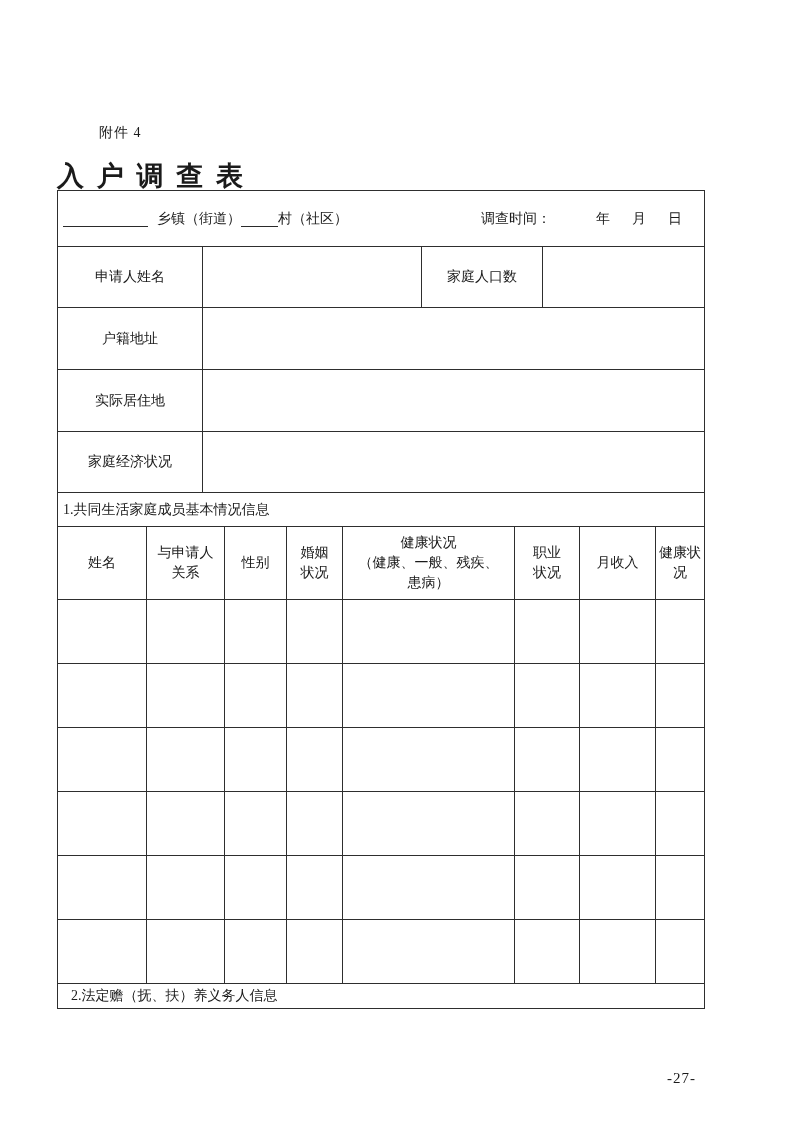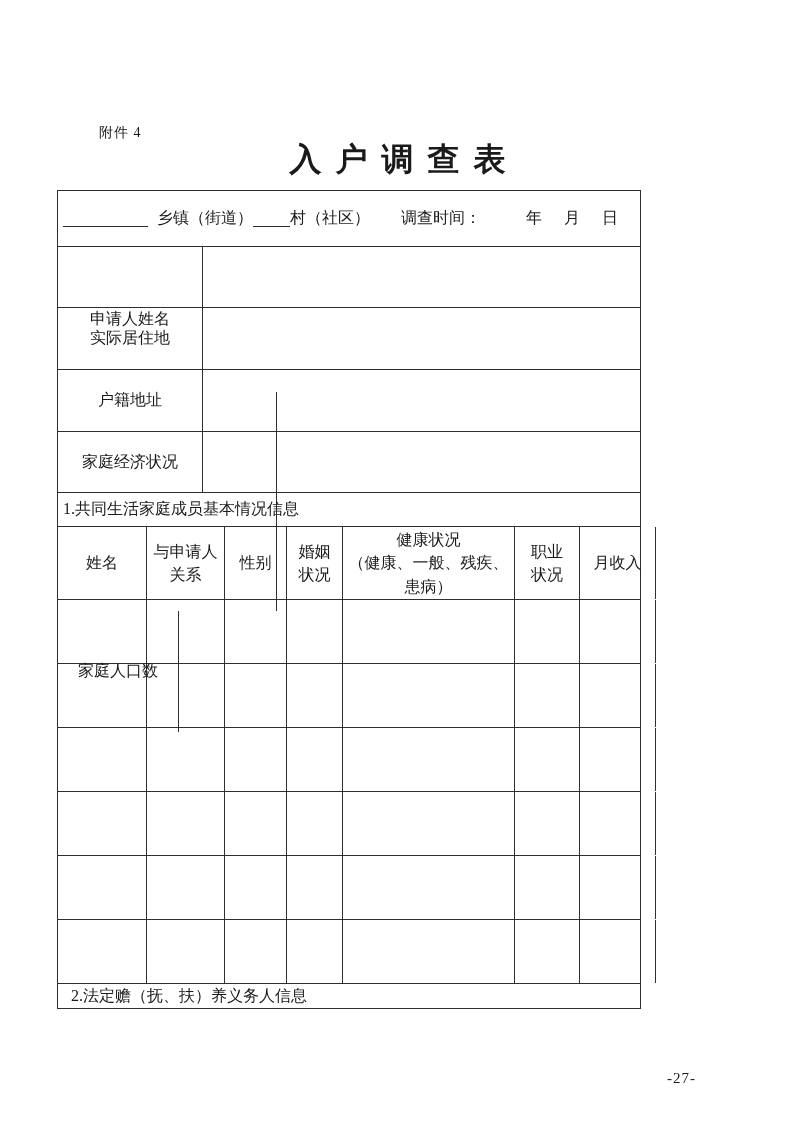--- a/index.html
+++ b/index.html
@@ -7,41 +7,41 @@
   body {
     width:793px; height:1122px; position:relative;
     font-family:"Liberation Serif","DejaVu Serif",serif;
     color:#1a1a1a;
   }
   .attachment {
     position:absolute; left:99px; top:124px;
     font-size:14px; letter-spacing:1px;
   }
   .doc-title {
-    position:absolute; left:57px; top:138px; width:684px;
-    text-align:center; font-size:32px; font-weight:bold; letter-spacing:3px;
+    position:absolute; left:57px; top:158px; width:684px;
+    text-align:left; font-size:27px; font-weight:bold; letter-spacing:3px;
     white-space:nowrap;
   }
   .form {
-    position:absolute; left:57px; top:190px; width:584px;
-    border:1px solid #2e2e2e; font-size:16px;
+    position:absolute; left:57px; top:190px; width:648px;
+    border:1px solid #2e2e2e; font-size:14px;
   }
   .frow { display:flex; border-bottom:1px solid #2e2e2e; }
   .form > .frow:last-child { border-bottom:none;margin-left:8px; }
   .fcell {
     border-right:1px solid #2e2e2e;
     display:flex; align-items:center; justify-content:center;
     text-align:center; overflow:hidden;
   }
   .fcell.last, .fcell:last-child { border-right:none; }
   .grow { flex:1 1 auto; }
 
   
   .h-loc { height:56px; }
-  .h-name { height:61px;flex-direction:column; }
+  .h-name { height:61px; }
   .h-addr { height:62px; }
   .h-res { height:62px; }
   .h-eco { height:61px; }
   .h-sec1 { height:34px; }
   .h-head { height:73px; }
   .h-data { height:64px; }
   .h-sec2 { height:24px; }
 
   
   .label-col { width:145px; flex:0 0 145px; }
@@ -114,27 +114,27 @@
       </div>
     </div>
 
     <div class="frow h-name">
       <div class="fcell label-col">申请人姓名</div>
       <div class="fcell name-val"></div>
       <div class="fcell hh-label">家庭人口数</div>
       <div class="fcell grow last"></div>
     </div>
 
+    <div class="frow h-addr">
+      <div class="fcell label-col">户籍地址</div>
+      <div class="fcell grow last"></div>
+    </div>
+
     <div class="frow h-res">
       <div class="fcell label-col">实际居住地</div>
-      <div class="fcell grow last"></div>
-    </div>
-
-    <div class="frow h-addr">
-      <div class="fcell label-col">户籍地址</div>
       <div class="fcell grow last"></div>
     </div>
 
     <div class="frow h-eco">
       <div class="fcell label-col">家庭经济状况</div>
       <div class="fcell grow last"></div>
     </div>
 
     <div class="frow h-sec1">
       <div class="fcell section-row grow">1.共同生活家庭成员基本情况信息</div>

